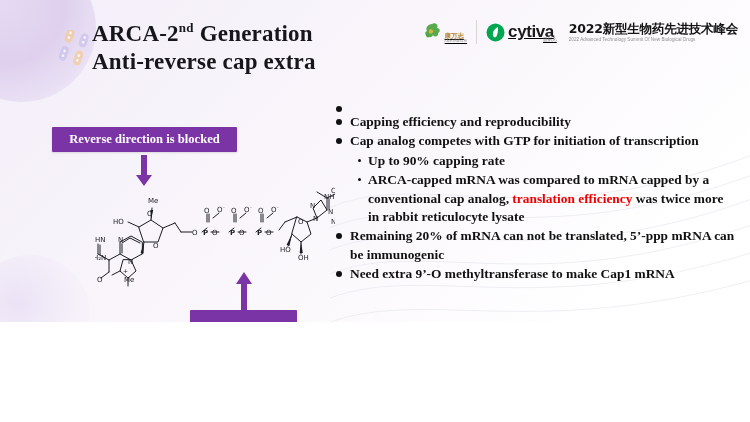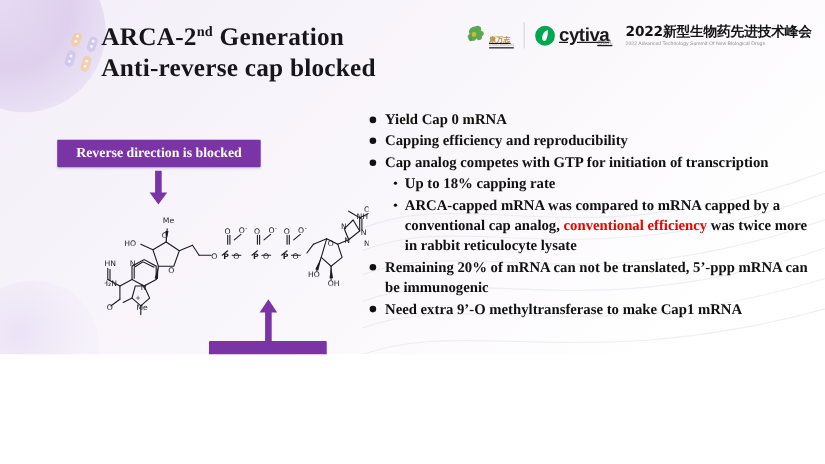--- a/index.html
+++ b/index.html
@@ -119,21 +119,21 @@
         <circle cx="23" cy="5" r="1.3" fill="#fff" opacity=".9"></circle>
         <circle cx="23" cy="10" r="1.3" fill="#fff" opacity=".9"></circle>
         <circle cx="8" cy="24" r="1.3" fill="#fff" opacity=".9"></circle>
         <circle cx="23" cy="29" r="1.3" fill="#fff" opacity=".9"></circle>
       </g>
     </svg>
   </div>
 
   <div class="title">
     <span>ARCA-2</span><sup>nd</sup><span> Generation</span><br>
-    <span>Anti-reverse cap blocked</span>
+    <span>Anti-reverse cap extra</span>
   </div>
 
   <div class="logos">
     <div class="logo-kang">
       <svg width="22" height="22" viewBox="0 0 22 22">
         <path d="M11 3 C14 1,18 4,16 7 C19 7,20 11,17 12 C18 15,14 17,12 14 C11 17,7 17,7 14 C4 15,3 11,6 10 C4 7,7 3,11 3 Z" fill="#4ba23f" opacity=".92"></path>
         <path d="M8 9 C10 7,13 9,12 11 C11 13,8 13,8 11 Z" fill="#d9b43c"></path>
         <path d="M5 13 C7 12,9 14,8 16 C7 17,5 16,5 14 Z" fill="#4ba23f"></path>
       </svg>
       <div class="logo-kang-text">
@@ -271,41 +271,40 @@
       <text x="236" y="21">O</text>
       <text x="229" y="27">NH</text>
       <text x="236" y="52">NH₂</text>
     </g>
   </svg>
 
   <div class="bullets">
 
     <div class="b-row">
       <span class="b-dot"></span>
-      <span class="b-text">Yield Cap 0 mRNA</span>
     </div>
 
     <div class="b-row">
       <span class="b-dot"></span>
       <span class="b-text">Capping efficiency and reproducibility</span>
     </div>
 
     <div class="b-row">
       <span class="b-dot"></span>
       <span class="b-text">Cap analog competes with GTP for initiation of transcription</span>
     </div>
 
     <div class="b-row lvl2">
       <span class="b-dash"></span>
-      <span class="b-text">Up to 18% capping rate</span>
+      <span class="b-text">Up to 90% capping rate</span>
     </div>
 
     <div class="b-row lvl2">
       <span class="b-dash"></span>
-      <span class="b-text"><span>ARCA-capped mRNA was compared to mRNA capped by a conventional cap analog, </span><span class="red">conventional efficiency</span><span> was twice more in rabbit reticulocyte lysate</span></span>
+      <span class="b-text"><span>ARCA-capped mRNA was compared to mRNA capped by a conventional cap analog, </span><span class="red">translation efficiency</span><span> was twice more in rabbit reticulocyte lysate</span></span>
     </div>
 
 
     <div class="b-row">
       <span class="b-dot"></span>
       <span class="b-text">Remaining 20% of mRNA can not be translated, 5’-ppp mRNA can be immunogenic</span>
     </div>
 
     <div class="b-row">
       <span class="b-dot"></span>

